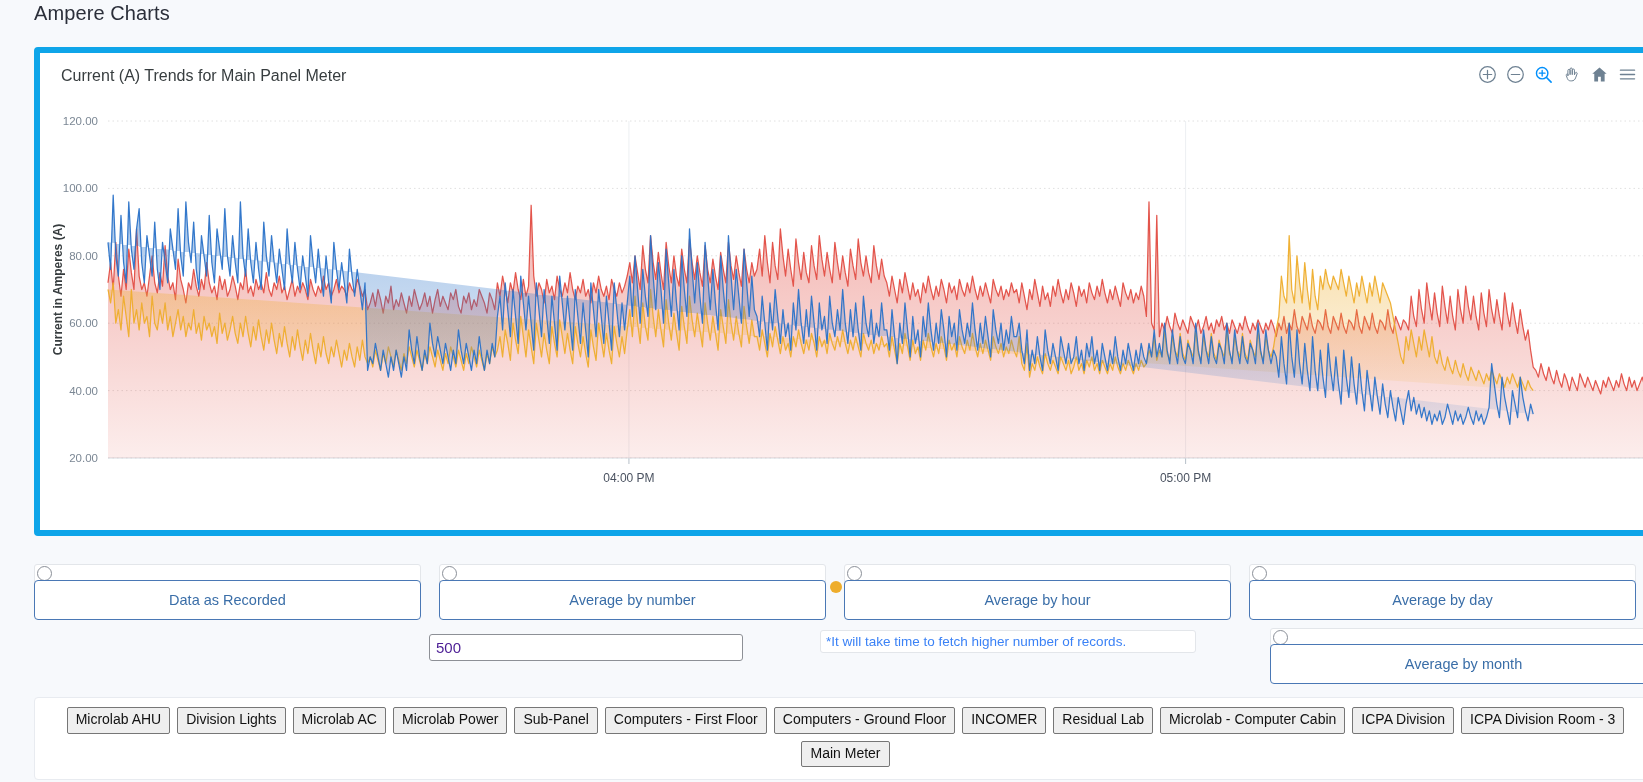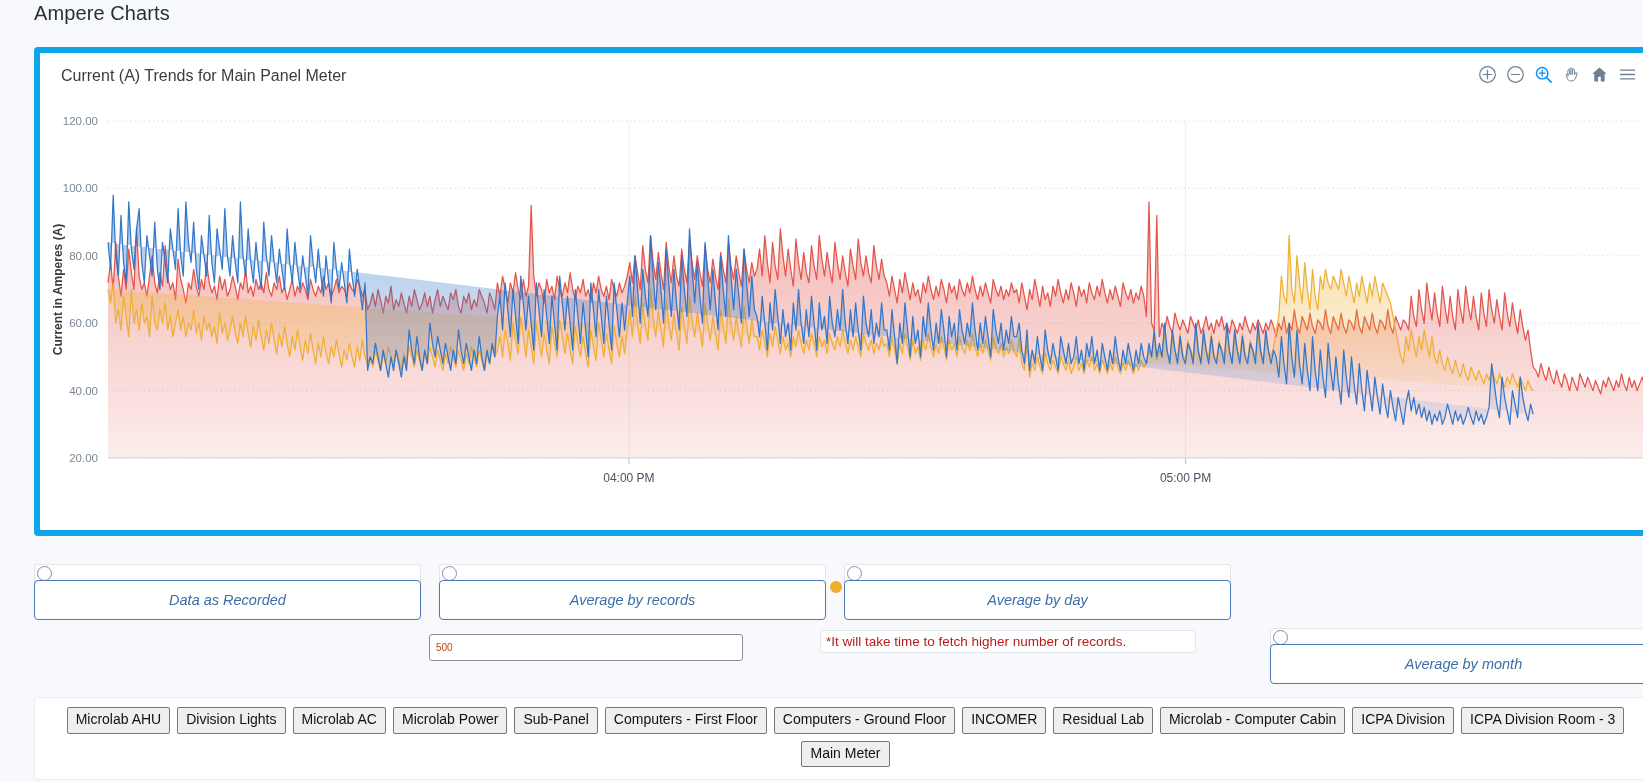--- a/index.html
+++ b/index.html
@@ -59,36 +59,36 @@
   }
   .opt-radio {
     position: absolute; left: 3px; top: 2px;
     width: 15px; height: 15px; border: 1px solid #8a8f98;
     border-radius: 50%; background: #fff; cursor: pointer;
   }
   .opt-btn {
     position: absolute; left: 0; top: 16px; width: 100%; height: 40px;
     border: 1px solid #4a78b5; border-radius: 4px; background: #fff;
     color: #3a6ea8; font-size: 14.5px; font-family: "Liberation Sans", sans-serif;
-    cursor: pointer; display: flex; align-items: center; justify-content: center; font-style: italic;
+    cursor: pointer; display: flex; align-items: center; justify-content: center;
   }
 
   .count-input {
     position: absolute; left: 405px; top: 634px;
     width: 314px; height: 27px;
     border: 1px solid #8d9096; border-radius: 3px;
-    background: #fff; color: #c2410c;
-    font-size: 10px; font-family: "Liberation Sans", sans-serif;
+    background: #fff; color: #4c1d95;
+    font-size: 15px; font-family: "Liberation Sans", sans-serif;
     padding: 0 6px;
   }
   .note-box {
     position: absolute; left: 796px; top: 630px;
     width: 376px; height: 23px;
     border: 1px solid #e3e6ea; border-radius: 3px; background: #fff;
-    font-size: 13.5px; color: #b91c1c;
+    font-size: 13.5px; color: #3b82f6;
     display: flex; align-items: center; padding: 0 5px;
   }
 
   
   .meters-card {
     position: absolute; left: 10px; top: 697px;
     width: 1623px; height: 83px;
     background: #fff; border: 1px solid #e8ebf0; border-radius: 4px;
   }
   .meters-row {
@@ -207,21 +207,26 @@
 
   <div class="opt-row opt-row-1">
     <div class="opt-cell">
       <div class="opt-outer"></div>
       <div class="opt-radio"></div>
       <button class="opt-btn">Data as Recorded</button>
     </div>
     <div class="opt-cell">
       <div class="opt-outer"></div>
       <div class="opt-radio"></div>
-      <button class="opt-btn">Average by records</button>
+      <button class="opt-btn">Average by number</button>
+    </div>
+    <div class="opt-cell">
+      <div class="opt-outer"></div>
+      <div class="opt-radio"></div>
+      <button class="opt-btn">Average by hour</button>
     </div>
     <div class="opt-cell">
       <div class="opt-outer"></div>
       <div class="opt-radio"></div>
       <button class="opt-btn">Average by day</button>
     </div>
   </div>
 
   <div class="opt-row opt-row-2">
     <div class="opt-cell">

